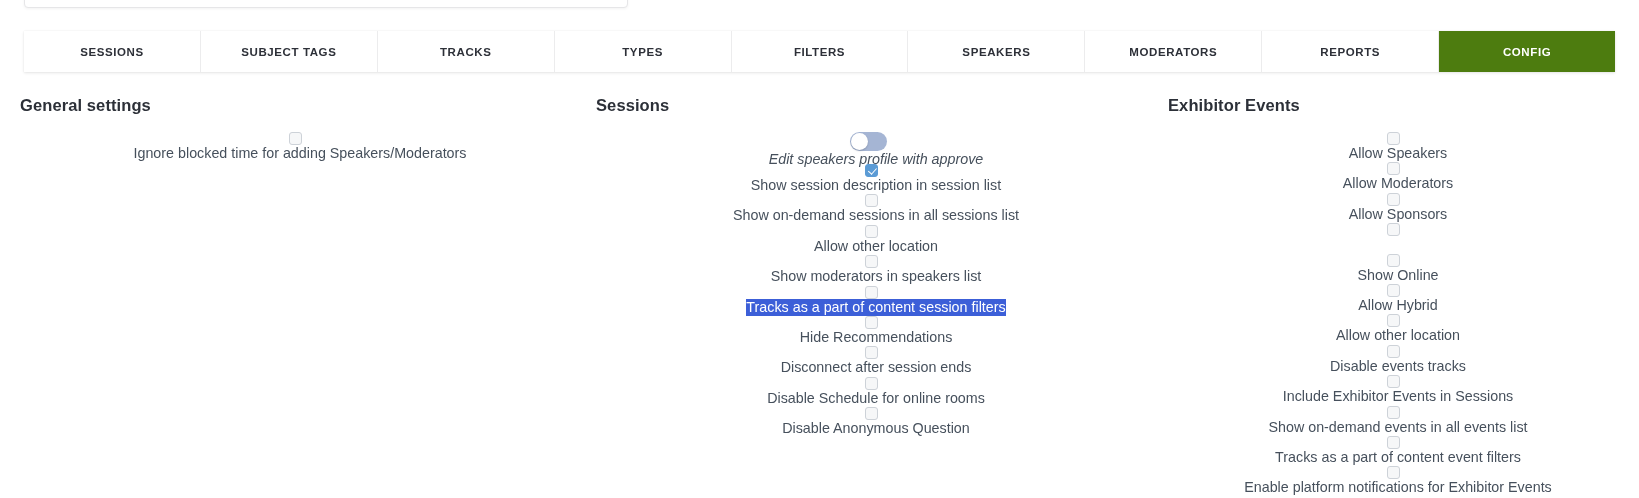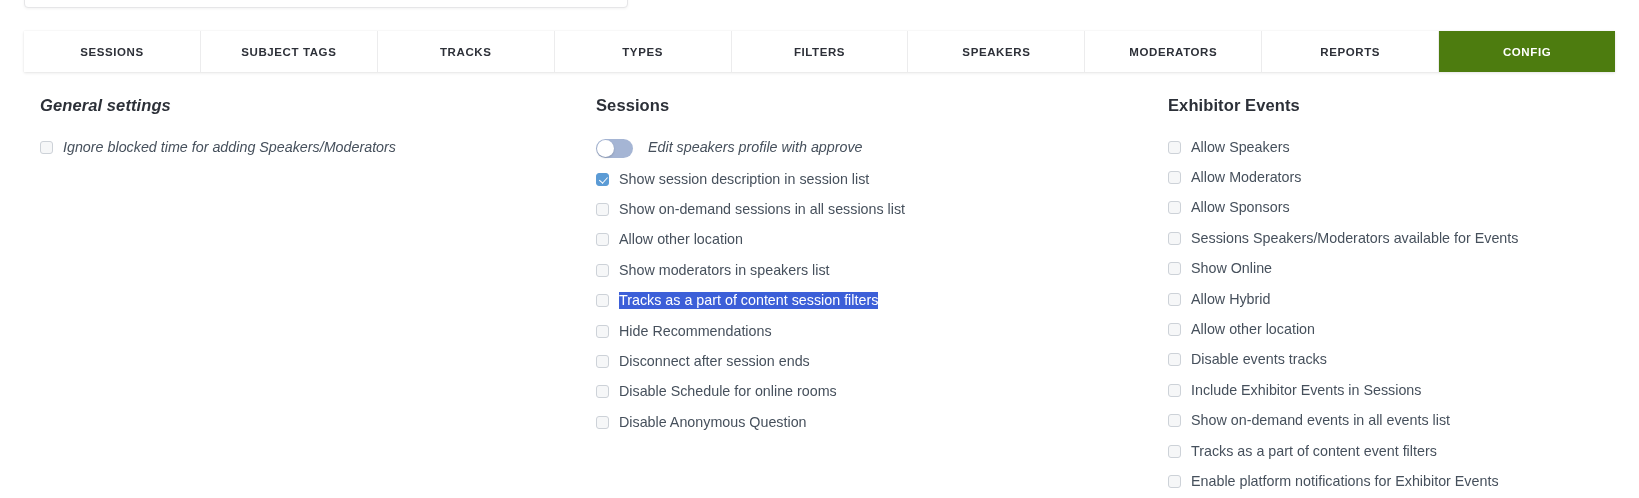--- a/index.html
+++ b/index.html
@@ -69,36 +69,37 @@
     position: absolute;
     left: 0;
     top: 96px;
     width: 1639px;
     height: 402px;
   }
   .col {
     position: absolute;
     top: 0;
   }
-  .col-general   { left: 40px;   width: 560px; font-style: italic; }
+  .col-general   { left: 20px;   width: 560px; }
   .col-sessions  { left: 596px;  width: 560px; }
   .col-exhibitor { left: 1168px; width: 460px; }
 
   .col-title {
     font-size: 16.5px;
     font-weight: bold;
     color: #2c3038;
     margin: 0 0 17px 0;
     letter-spacing: 0.1px;
   }
 
   .opt-row {
     display: flex;
     align-items: center;
     height: 30.4px;
+    flex-direction: column;
   }
   .opt-label {
     font-size: 14.3px;
     color: #46505c;
     white-space: nowrap;
     line-height: 1.2;
   }
   .opt-label.selected {
     background: #3c5fd8;
     color: #ffffff;
@@ -243,21 +244,20 @@
           <div class="opt-row">
             <div class="cbx"></div>
             <span class="opt-label">Allow Moderators</span>
           </div>
           <div class="opt-row">
             <div class="cbx"></div>
             <span class="opt-label">Allow Sponsors</span>
           </div>
           <div class="opt-row">
             <div class="cbx"></div>
-            <span class="opt-label">Sessions Speakers/Moderators available for Events</span>
           </div>
           <div class="opt-row">
             <div class="cbx"></div>
             <span class="opt-label">Show Online</span>
           </div>
           <div class="opt-row">
             <div class="cbx"></div>
             <span class="opt-label">Allow Hybrid</span>
           </div>
           <div class="opt-row">

